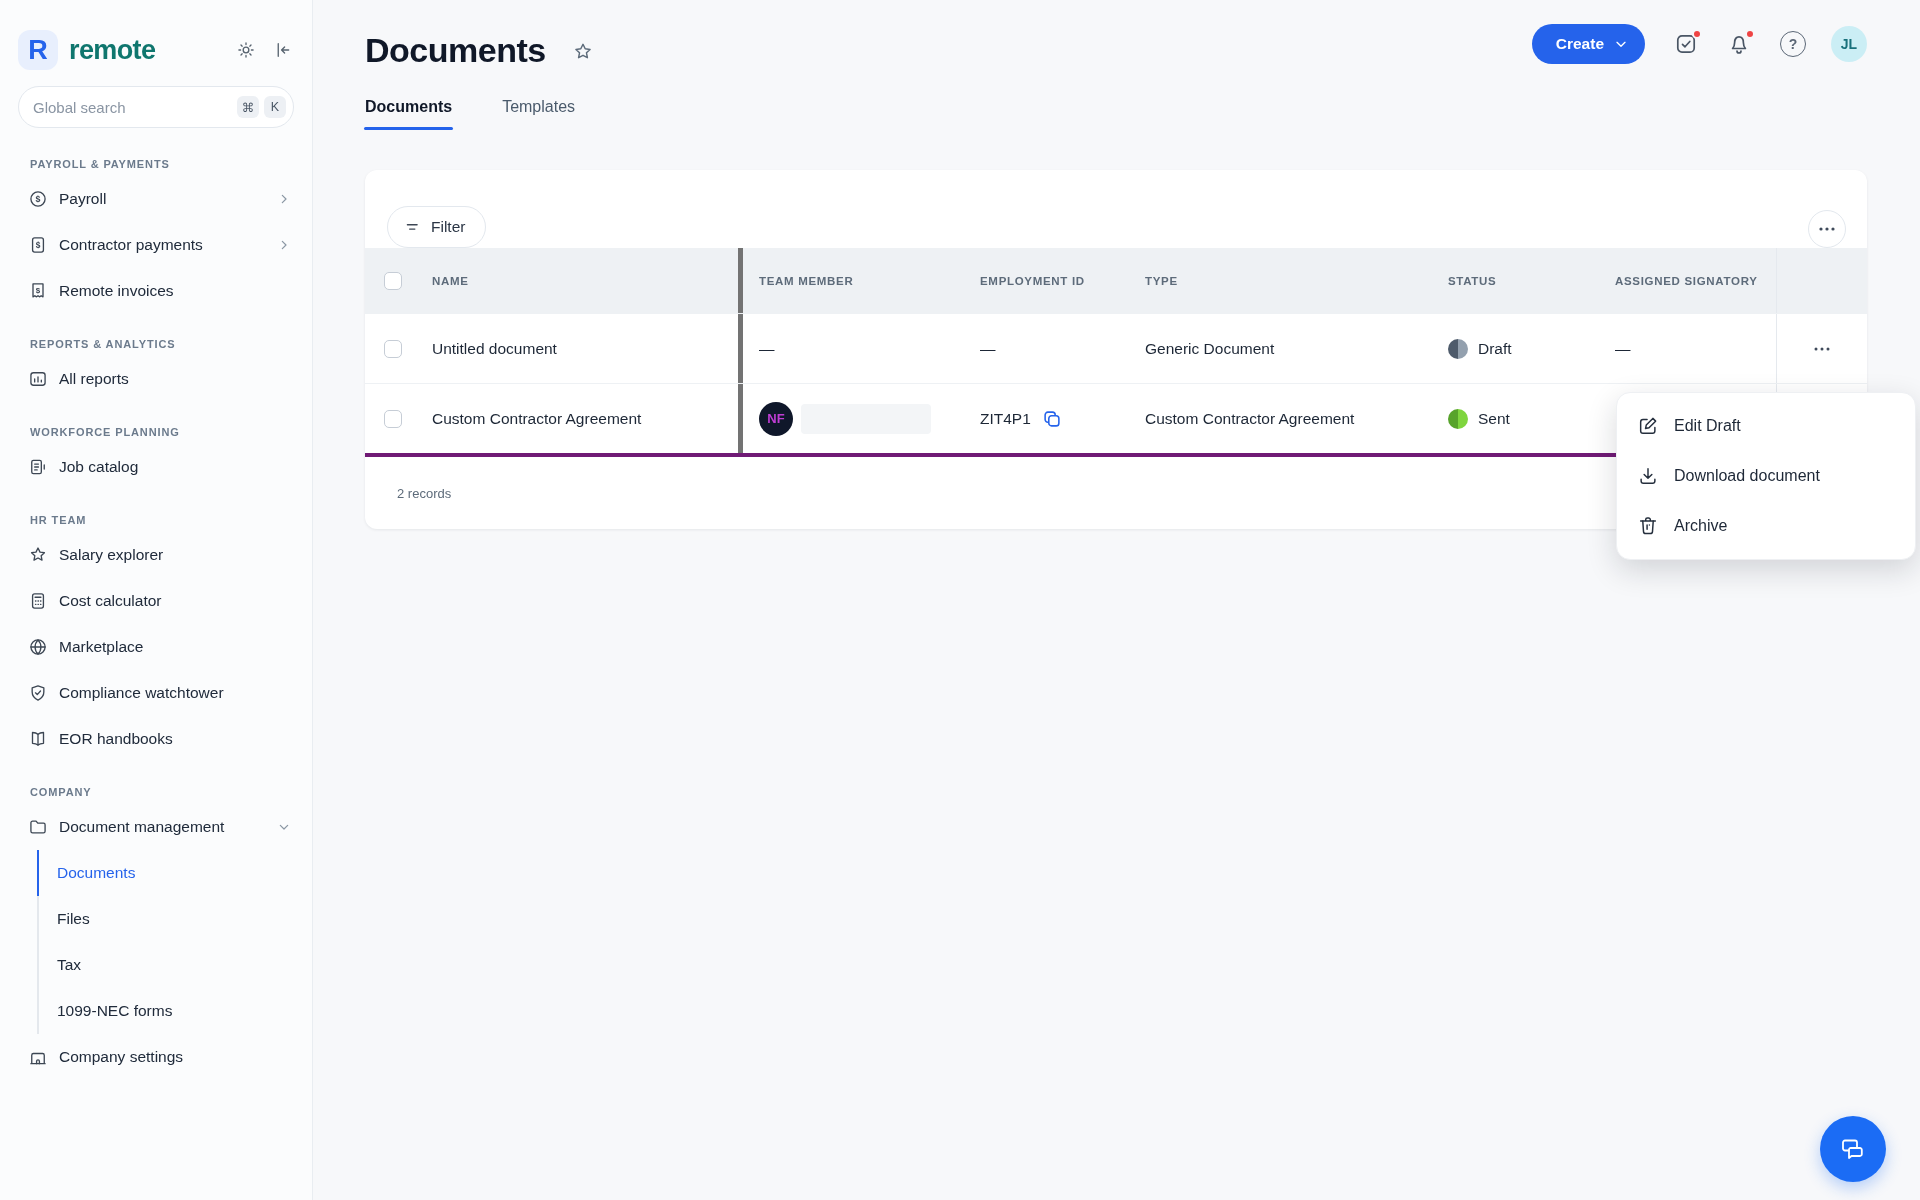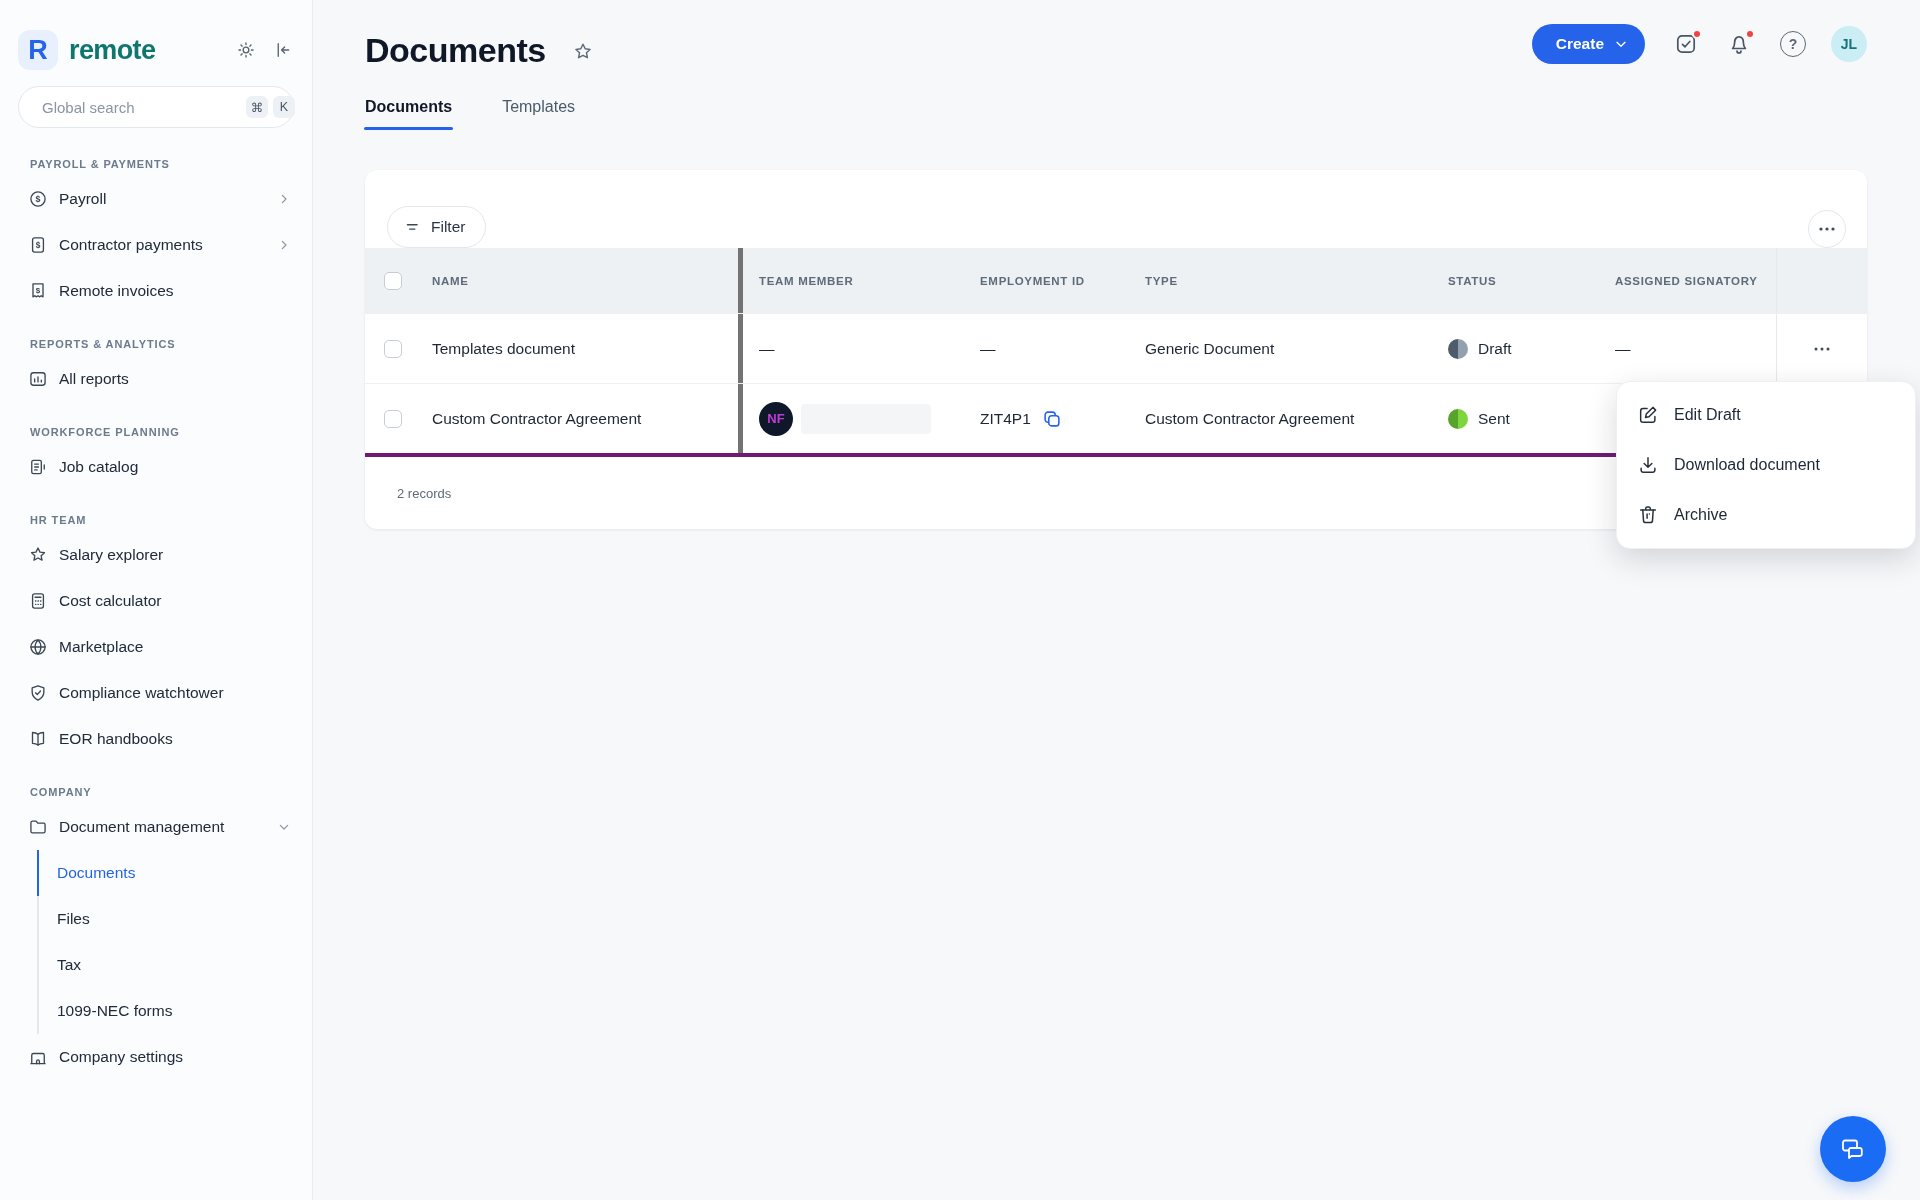--- a/index.html
+++ b/index.html
@@ -15,21 +15,21 @@
   .logo-row { display:flex; align-items:center; padding:28px 20px 0 18px; height:72px; }
   .logo-badge { width:40px; height:40px; border-radius:12px; background:#e8effd;
     display:flex; align-items:center; justify-content:center;
     color:#2563eb; font-size:27px; font-weight:800; }
   .wordmark { font-size:27px; font-weight:800; letter-spacing:-0.6px; color:#0f766e; margin-left:11px; }
   .logo-actions { margin-left:auto; display:flex; align-items:center; gap:16px; }
   .logo-actions .icon { stroke:#57636f; }
 
   .search-pill { margin:14px 18px 0 18px; height:42px; border:1px solid #e3e8ee; border-radius:21px;
     background:#fff; display:flex; align-items:center; padding:0 10px 0 14px; }
-  .search-pill input { border:none; outline:none; flex:1; margin-left:9px; font-size:15px;
+  .search-pill input { border:none; outline:none; flex:1; font-size:15px;
     font-family:"Liberation Sans", sans-serif; color:#1d2736; background:transparent; }
   .search-pill input::placeholder { color:#8a95a3; }
   .kbd { background:#edf0f4; color:#4a5665; border-radius:6px; height:22px; min-width:22px;
     display:flex; align-items:center; justify-content:center; font-size:12.5px; margin-left:5px; padding:0 4px; }
 
   .nav { padding:6px 0 0 0; }
   .nav-section-label { padding:24px 30px 6px 30px; font-size:11px; font-weight:700;
     letter-spacing:0.08em; color:#6b7a8c; }
   .nav-item { height:46px; display:flex; align-items:center; padding:0 20px 0 28px;
     font-size:15.5px; color:#202b3b; cursor:pointer; }
@@ -99,21 +99,21 @@
 
   .status { display:flex; align-items:center; gap:10px; }
   .status-dot { width:20px; height:20px; border-radius:50%; }
   .tm-avatar { width:34px; height:34px; border-radius:50%; background:#0f172a; color:#bf3dd4;
     font-size:13px; font-weight:700; display:flex; align-items:center; justify-content:center; }
   .redacted { width:130px; height:30px; background:#f3f5f7; border-radius:4px; margin-left:8px; }
   .copy-icon { width:22px; height:22px; stroke:#2563eb; stroke-width:1.7; fill:none;
     stroke-linecap:round; stroke-linejoin:round; margin-left:10px; cursor:pointer; }
 
   
-  .context-menu { position:absolute; left:1616px; top:381px; width:300px; background:#fff;
+  .context-menu { position:absolute; left:1616px; top:392px; width:300px; background:#fff;
     border-radius:14px; border:1px solid #eef0f3; box-shadow:0 10px 30px rgba(16,24,40,.16);
     padding:8px 0; z-index:30; }
   .menu-item { height:50px; display:flex; align-items:center; padding:0 18px 0 20px;
     font-size:16px; color:#1d2736; cursor:pointer; }
   .menu-item .icon { width:22px; height:22px; stroke:#252f3d; margin-right:15px; }
 
   
   .chat-fab { position:absolute; left:1820px; top:1116px; width:66px; height:66px; border-radius:50%;
     background:#1b6cf5; border:none; display:flex; align-items:center; justify-content:center;
     cursor:pointer; box-shadow:0 6px 16px rgba(27,108,245,.3); }
@@ -334,21 +334,21 @@
       <div>TYPE</div>
       <div>STATUS</div>
       <div class="col-sign">ASSIGNED SIGNATORY</div>
       <div></div>
     </div>
 
     <div class="trow tbody-row">
       <div class="cell-check">
           <span class="checkbox"></span>
         </div>
-      <div class="col-name">Templates document</div>
+      <div class="col-name">Untitled document</div>
       <div>—</div>
       <div>—</div>
       <div>Generic Document</div>
       <div>
         <span class="status">
           <span class="status-dot" style="background:linear-gradient(90deg,#4e5b6b 0 50%,#93a0ae 50% 100%)"></span>
           <span>Draft</span>
         </span>
       </div>
       <div class="col-sign">—</div>

